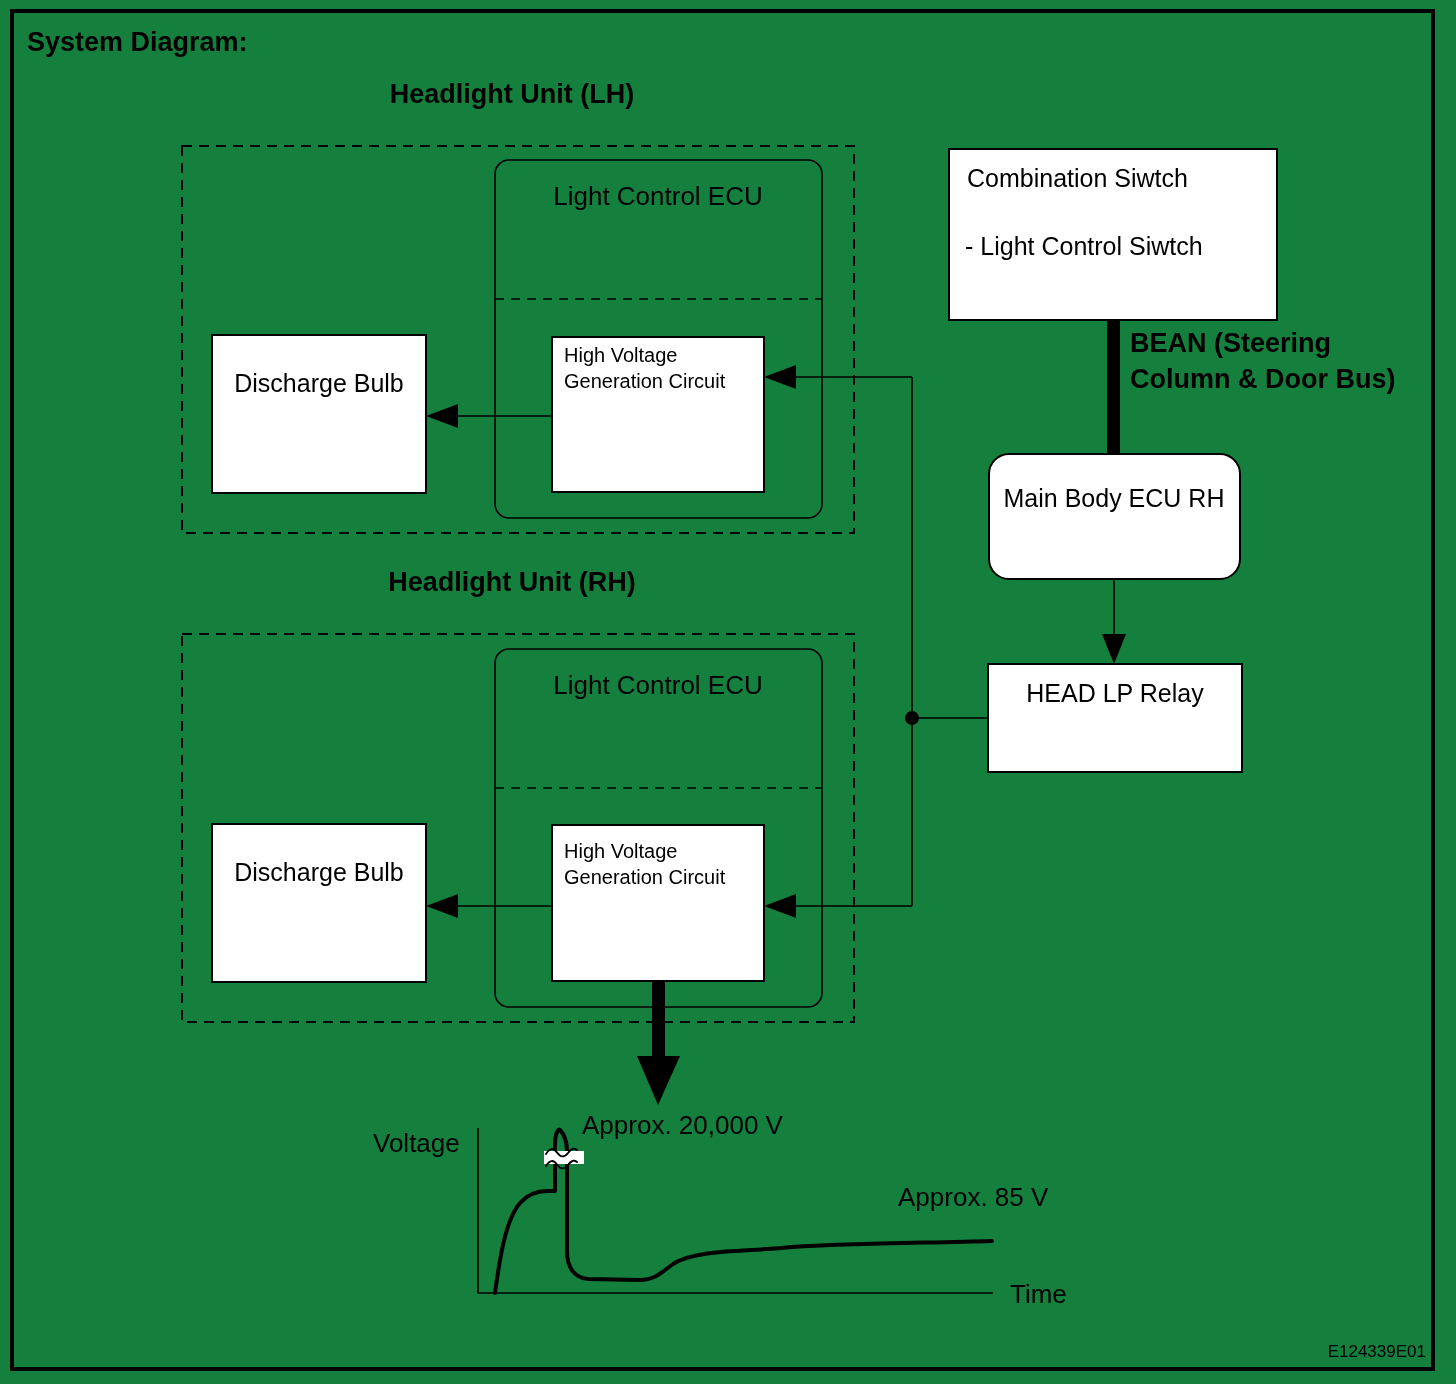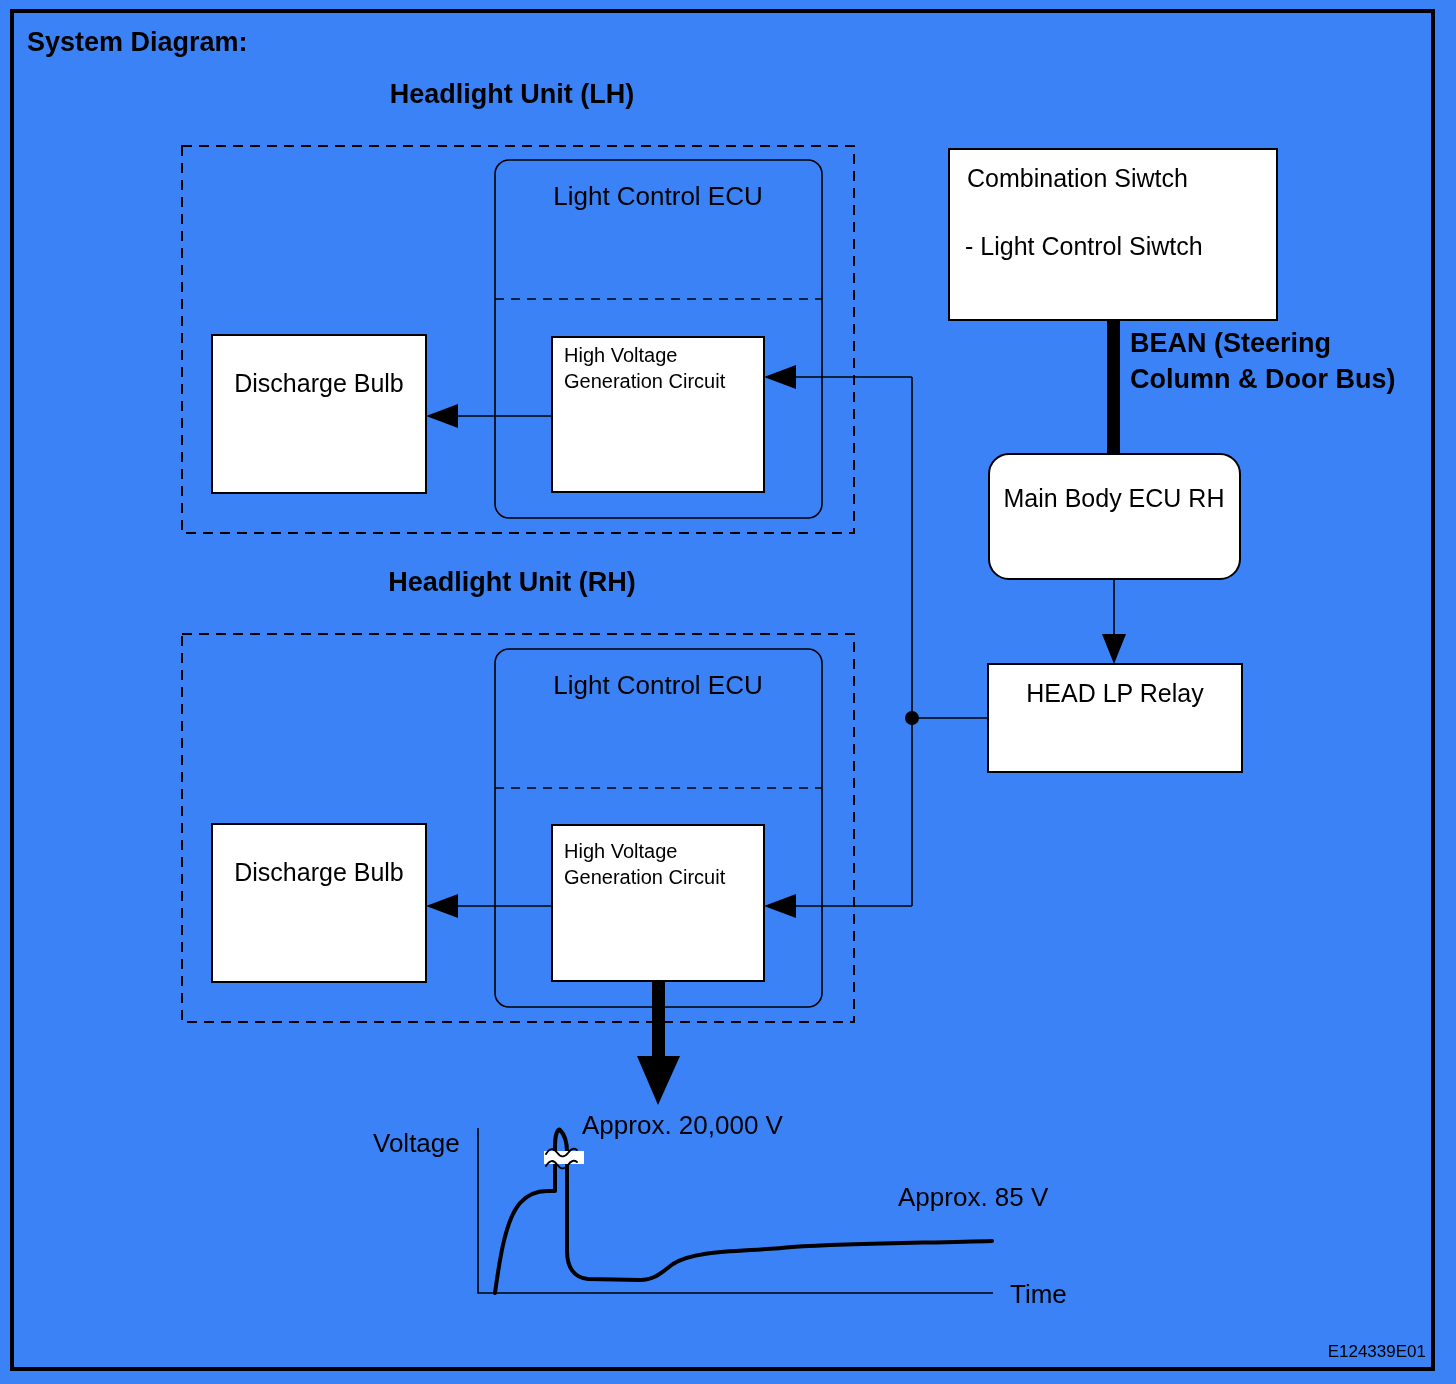--- a/index.html
+++ b/index.html
@@ -1,16 +1,16 @@
 <!DOCTYPE html>
 <html><head>
 <meta charset="utf-8">
 <style>
   html,body{margin:0;padding:0;background:#ffffff;}
-  .page{position:relative;width:1456px;height:1384px;background:#3b82f6;overflow:hidden;}
+  .page{position:relative;width:1456px;height:1384px;background:#15803d;overflow:hidden;}
   svg{position:absolute;left:0;top:0;}
   text{font-family:"Liberation Sans","DejaVu Sans",sans-serif;fill:#000000;}
   .fs27b{font-size:27px;font-weight:bold;}
   .fs26{font-size:26px;}
   .fs25{font-size:25px;}
   .fs20{font-size:20px;}
   .fs17{font-size:17px;}
   .solidbox{fill:#ffffff;stroke:#000000;stroke-width:2;}
   .dashbox{fill:none;stroke:#000000;stroke-width:2;stroke-dasharray:10 7;}
   .ln{fill:none;stroke:#000000;stroke-width:1.6;}

